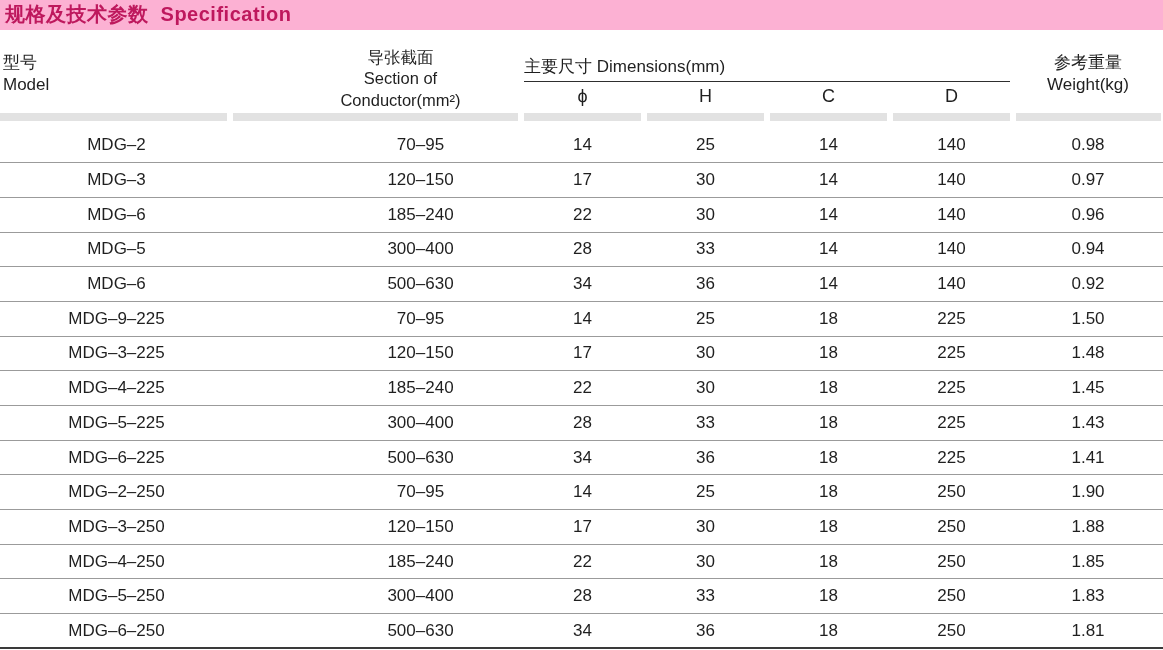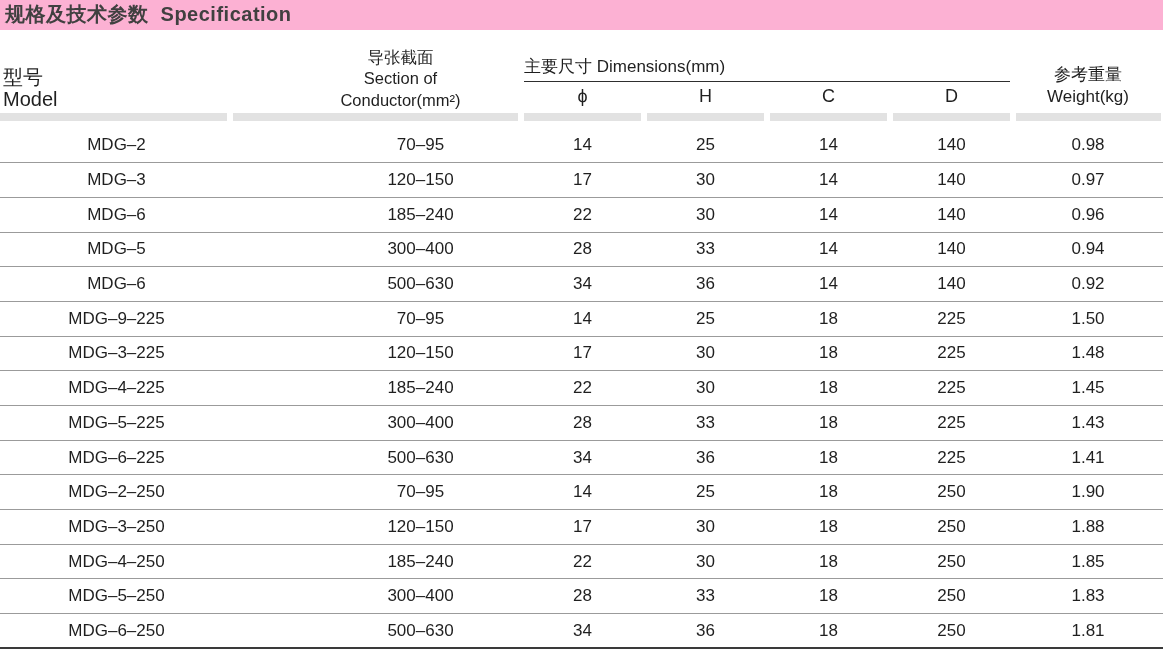--- a/index.html
+++ b/index.html
@@ -16,52 +16,52 @@
   }
   .title-bar {
     height: 30px;
     background: #fcb1d3;
     font-size: 20px;
     font-weight: bold;
     line-height: 29px;
     padding-left: 5px;
     letter-spacing: 0.5px;
     word-spacing: 6px;
-    color: #404040;
+    color: #be185d;
   }
   table.spec-table {
     width: 1163px;
     border-collapse: collapse;
     table-layout: fixed;
   }
   th { font-weight: normal; }
   .hrow-a { height: 52px; }
   .hrow-b { height: 31px; }
   .th-model {
     text-align: left;
     vertical-align: bottom;
-    padding: 0 0 3px 3px;
-    font-size: 20px;
+    padding: 0 0 17px 3px;
+    font-size: 17px;
     line-height: 22px;
   }
   .th-section {
     vertical-align: bottom;
     padding: 0 0 2px 50px;
     font-size: 16.5px;
     line-height: 21.5px;
   }
   .th-dims { vertical-align: bottom; font-size: 17px; text-align: left; }
   .dims-label {
     margin: 0 3px;
     padding-bottom: 3px;
     border-bottom: 1px solid #2e2e2e;
   }
   .th-weight {
     vertical-align: bottom;
-    padding-bottom: 5px;
+    padding-bottom: 17px;
     font-size: 17px;
     line-height: 22px;
   }
   .hrow-b th {
     font-size: 18px;
     text-align: center;
     vertical-align: middle;
     padding-bottom: 2px;
   }
   .bars-row { height: 15px; }

